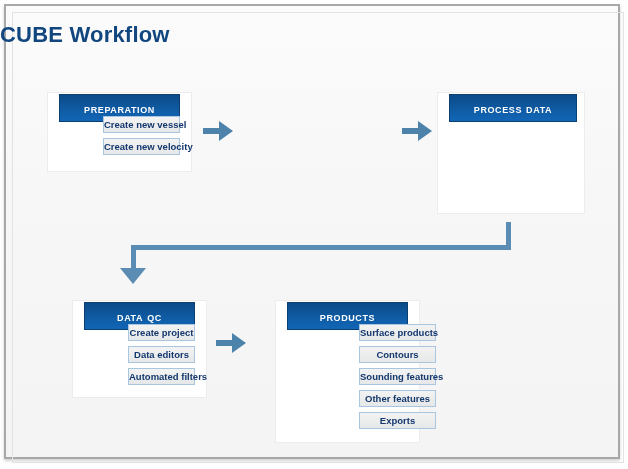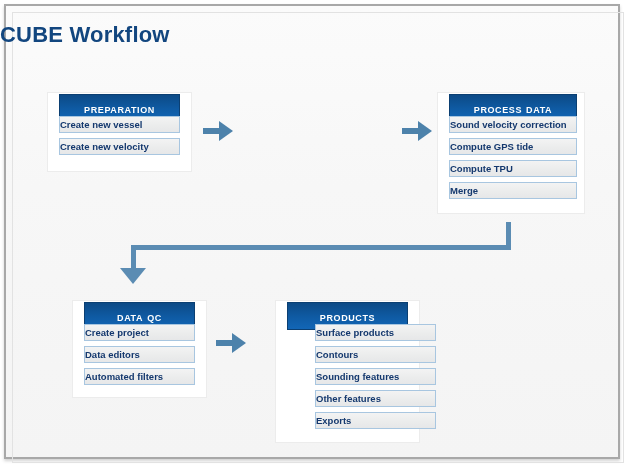--- a/index.html
+++ b/index.html
@@ -88,28 +88,29 @@
   }
   .items {
     position: absolute;
     left: 12px;
     top: 36px;
   }
   .item {
     height: 17px;
     line-height: 16px;
     margin-bottom: 5px;
-    text-align: left;
+    text-align: center;
     font-size: 9.5px;
     font-weight: bold;
     color: #14386e;
     background: linear-gradient(180deg, #f3f3f3 0%, #eceded 50%, #e6e7e8 100%);
     border: 1px solid #a8c6e0;
     box-sizing: border-box;
     white-space: nowrap;
+    margin-left: 44px;
   }
   .item:last-child { margin-bottom: 0; }
 
   
   .arrow-right {
     position: absolute;
     width: 30px;
     height: 20px;
   }
   .arrow-right .shaft {
@@ -184,26 +185,20 @@
   <div class="arrow-right" style="left:402px; top:121px;">
     <div class="shaft"></div>
     <div class="head"></div>
   </div>
 
   <div class="group" style="left:437px; top:80px; width:148px; height:134px;">
     <div class="group-panel"></div>
     <div class="group-header" style="width:128px;">
       <span class="hdr-text">Process Data</span>
     </div>
-    <div class="items" style="width:128px;">
-      <div class="item">Sound velocity correction</div>
-      <div class="item">Compute GPS tide</div>
-      <div class="item">Compute TPU</div>
-      <div class="item">Merge</div>
-    </div>
   </div>
 
   <div>
     <div class="elbow-v-right" style="left:506px; top:222px; width:5px; height:28px;"></div>
     <div class="elbow-h" style="left:131px; top:245px; width:380px; height:5px;"></div>
     <div class="elbow-v-left" style="left:131px; top:245px; width:5px; height:26px;"></div>
     <div class="elbow-head" style="left:120px; top:268px;"></div>
   </div>
 
   <div class="group" style="left:72px; top:288px; width:135px; height:110px;">

